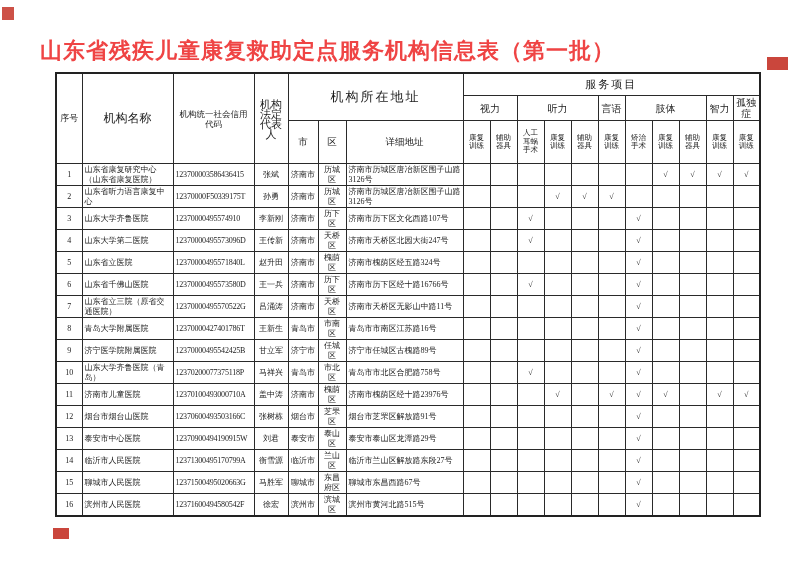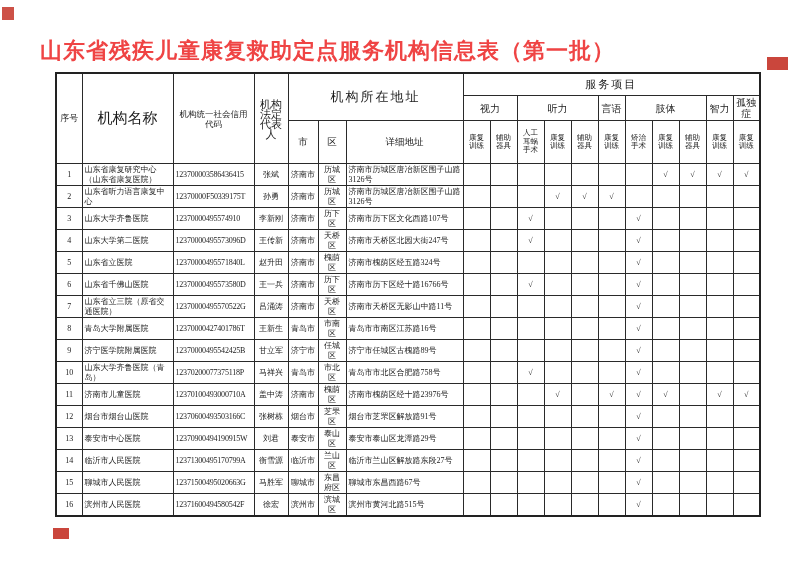--- a/index.html
+++ b/index.html
@@ -6,21 +6,21 @@
   .page{position:relative;width:800px;height:566px;background:#ffffff;overflow:hidden;
         font-family:"Liberation Serif","DejaVu Serif",serif;color:#1c1c1c;}
   .title{margin:36px 40px 6px 40px;text-align:left;font-family:Liberation Serif, serif;
          font-weight:bold;font-size:22px;letter-spacing:1px;color:#ef4444;white-space:nowrap;}
   .intro{margin:2px 42px 8px 60px;width:697px;font-size:10.5px;line-height:13.5px;
          text-align:justify;text-indent:2em;font-weight:600;color:#222;}
   table.main{border-collapse:collapse;table-layout:fixed;margin-left:55px;border:2px solid #222;}
   table.main th, table.main td{border:1px solid #2a2a2a;padding:1px 2px;overflow:hidden;
          font-weight:normal;color:#1c1c1c;background:#fff;}
   th.h-no{font-size:9px;margin-left:40px;}
-  th.h-name{font-size:15px;}
+  th.h-name{font-size:12px;}
   th.h-code{font-size:8.5px;line-height:10px;margin-top:16px;}
   th.h-rep{font-size:11px;line-height:10px;}
   th.h-addr-group{font-size:13px;letter-spacing:2px;}
   th.h-svc-group{font-size:11px;letter-spacing:2px;height:19px;margin-left:44px;}
   th.h-cat{font-size:10px;height:21px;line-height:11px;}
   th.h-sub{font-size:7.5px;line-height:8.5px;height:40px;padding:0;font-family:Liberation Serif, serif;}
   th.h-city{font-size:9.5px;}
   tr.data-row td{height:18px;font-size:8px;line-height:9.5px;}
   td.c-no{text-align:center;font-size:9px;}
   td.c-name{text-align:left;margin-left:44px;}

